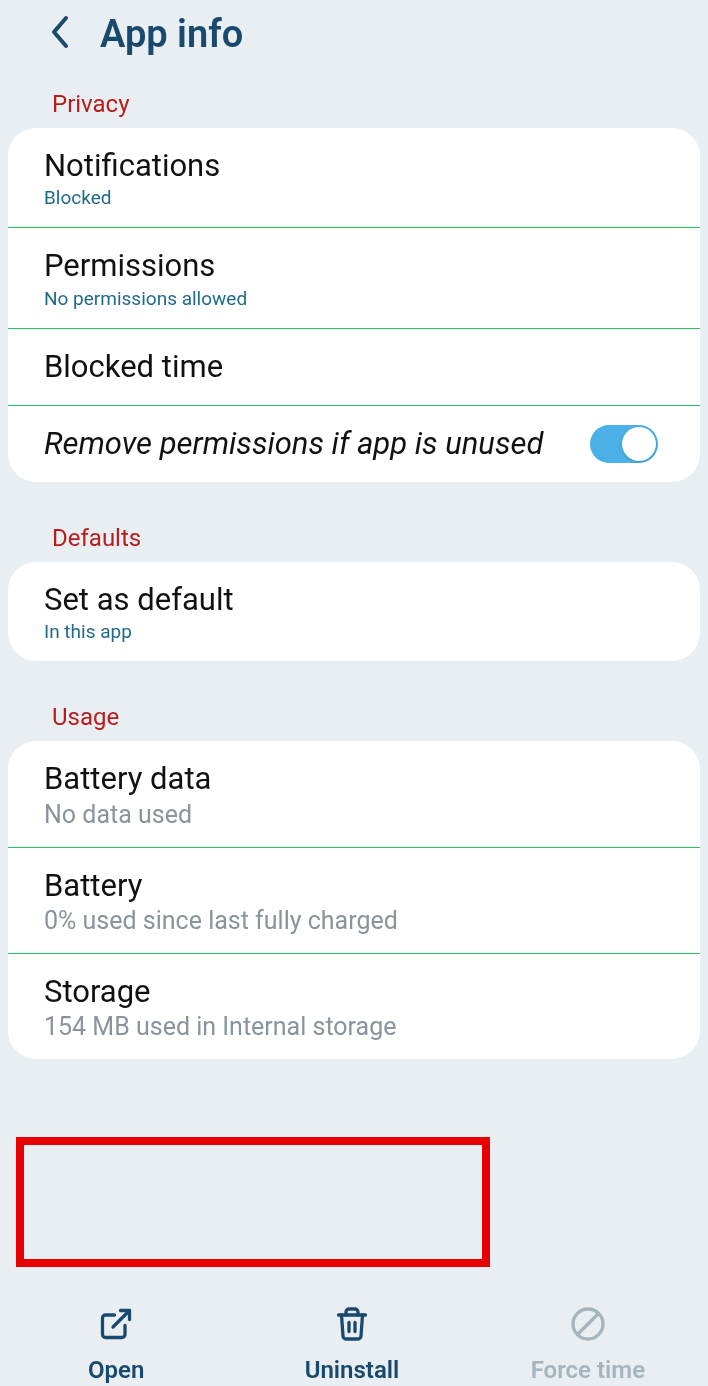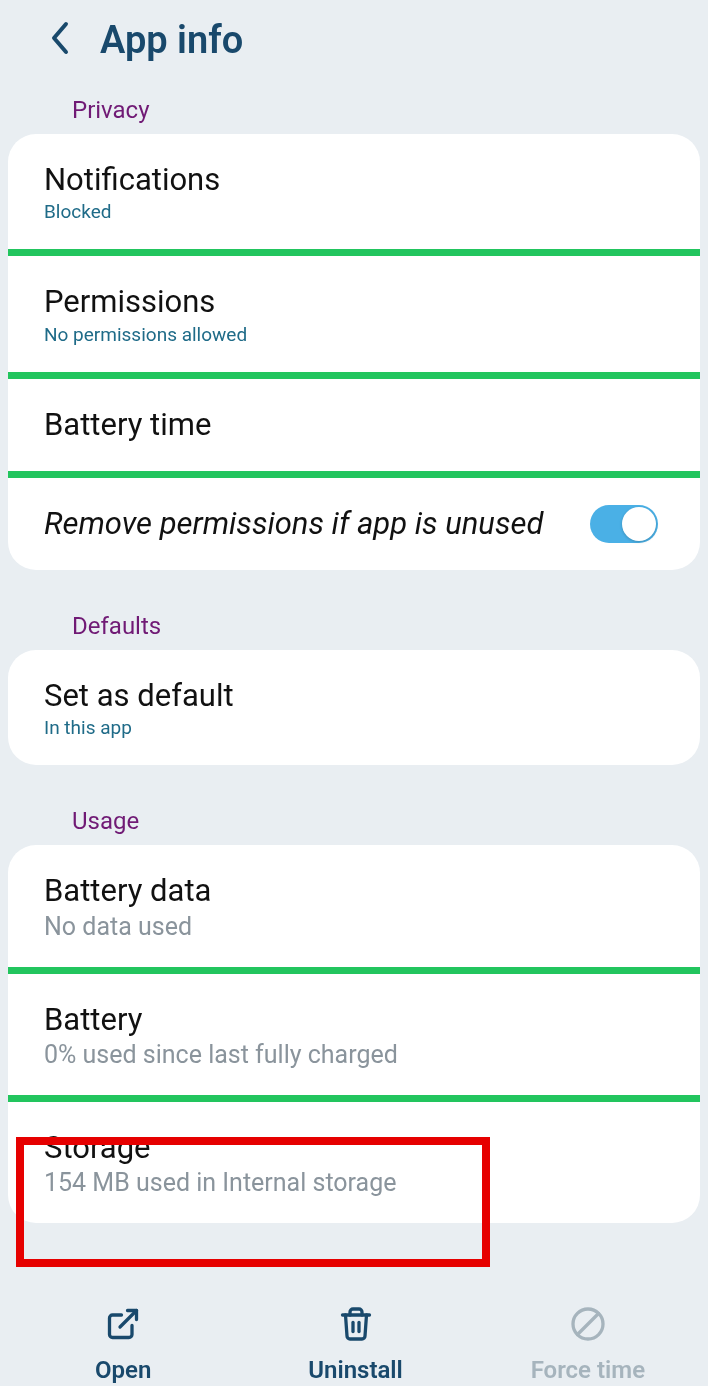--- a/index.html
+++ b/index.html
@@ -11,49 +11,49 @@
     body {
       width: 708px;
       height: 1386px;
       background: #e9eef2;
       overflow: hidden;
       position: relative;
     }
     .header {
       display: flex;
       align-items: center;
-      padding: 18px 20px 18px 48px;
+      padding: 12px 20px 18px 48px;
     }
     .back-icon {
       color: #19496c;
       margin-right: 30px;
     }
     .page-title {
       font-size: 38px;
       font-weight: 600;
       color: #19496c;
     }
     .section-header {
-      color: #701a75;
+      color: #b91c1c;
       font-size: 24px;
-      padding: 16px 72px 10px;
+      padding: 16px 52px 10px;
     }
     .card {
       background: #fff;
       border-radius: 28px;
       margin: 0 8px;
     }
     .row {
-      padding: 26px 36px;
+      padding: 18px 36px;
       display: flex;
       align-items: center;
       justify-content: space-between;
     }
     .row + .row {
-      border-top: 7px solid #22c55e;
+      border-top: 1px solid #22c55e;
     }
     .row-content {
       display: flex;
       flex-direction: column;
     }
     .row-title {
       font-size: 31px;
       color: #111;
       line-height: 1.3;
     }
@@ -92,21 +92,21 @@
       top: 1137px;
       width: 474px;
       height: 130px;
     }
     .bottom-bar {
       position: absolute;
       bottom: 0;
       left: 0;
       right: 4px;
       display: flex;
-      justify-content: flex-end;
+      justify-content: space-between;
       padding: 20px 0 2px;
       background: #e9eef2;
     }
     .bottom-item {
       display: flex;
       flex-direction: column;
       align-items: center;
       width: 33%;
     }
     .bottom-label {
@@ -139,21 +139,21 @@
     </div>
   </div>
   <div class="row">
     <div class="row-content">
       <span class="row-title">Permissions</span>
       <span class="row-sub-teal">No permissions allowed</span>
     </div>
   </div>
   <div class="row">
     <div class="row-content">
-      <span class="row-title">Battery time</span>
+      <span class="row-title">Blocked time</span>
     </div>
   </div>
   <div class="row">
     <div class="row-content" style="max-width:500px;font-style:italic;">
       <span class="row-title">Remove permissions if app is unused</span>
     </div>
     <div class="toggle">
       <div class="toggle-knob"></div>
     </div>
   </div>

